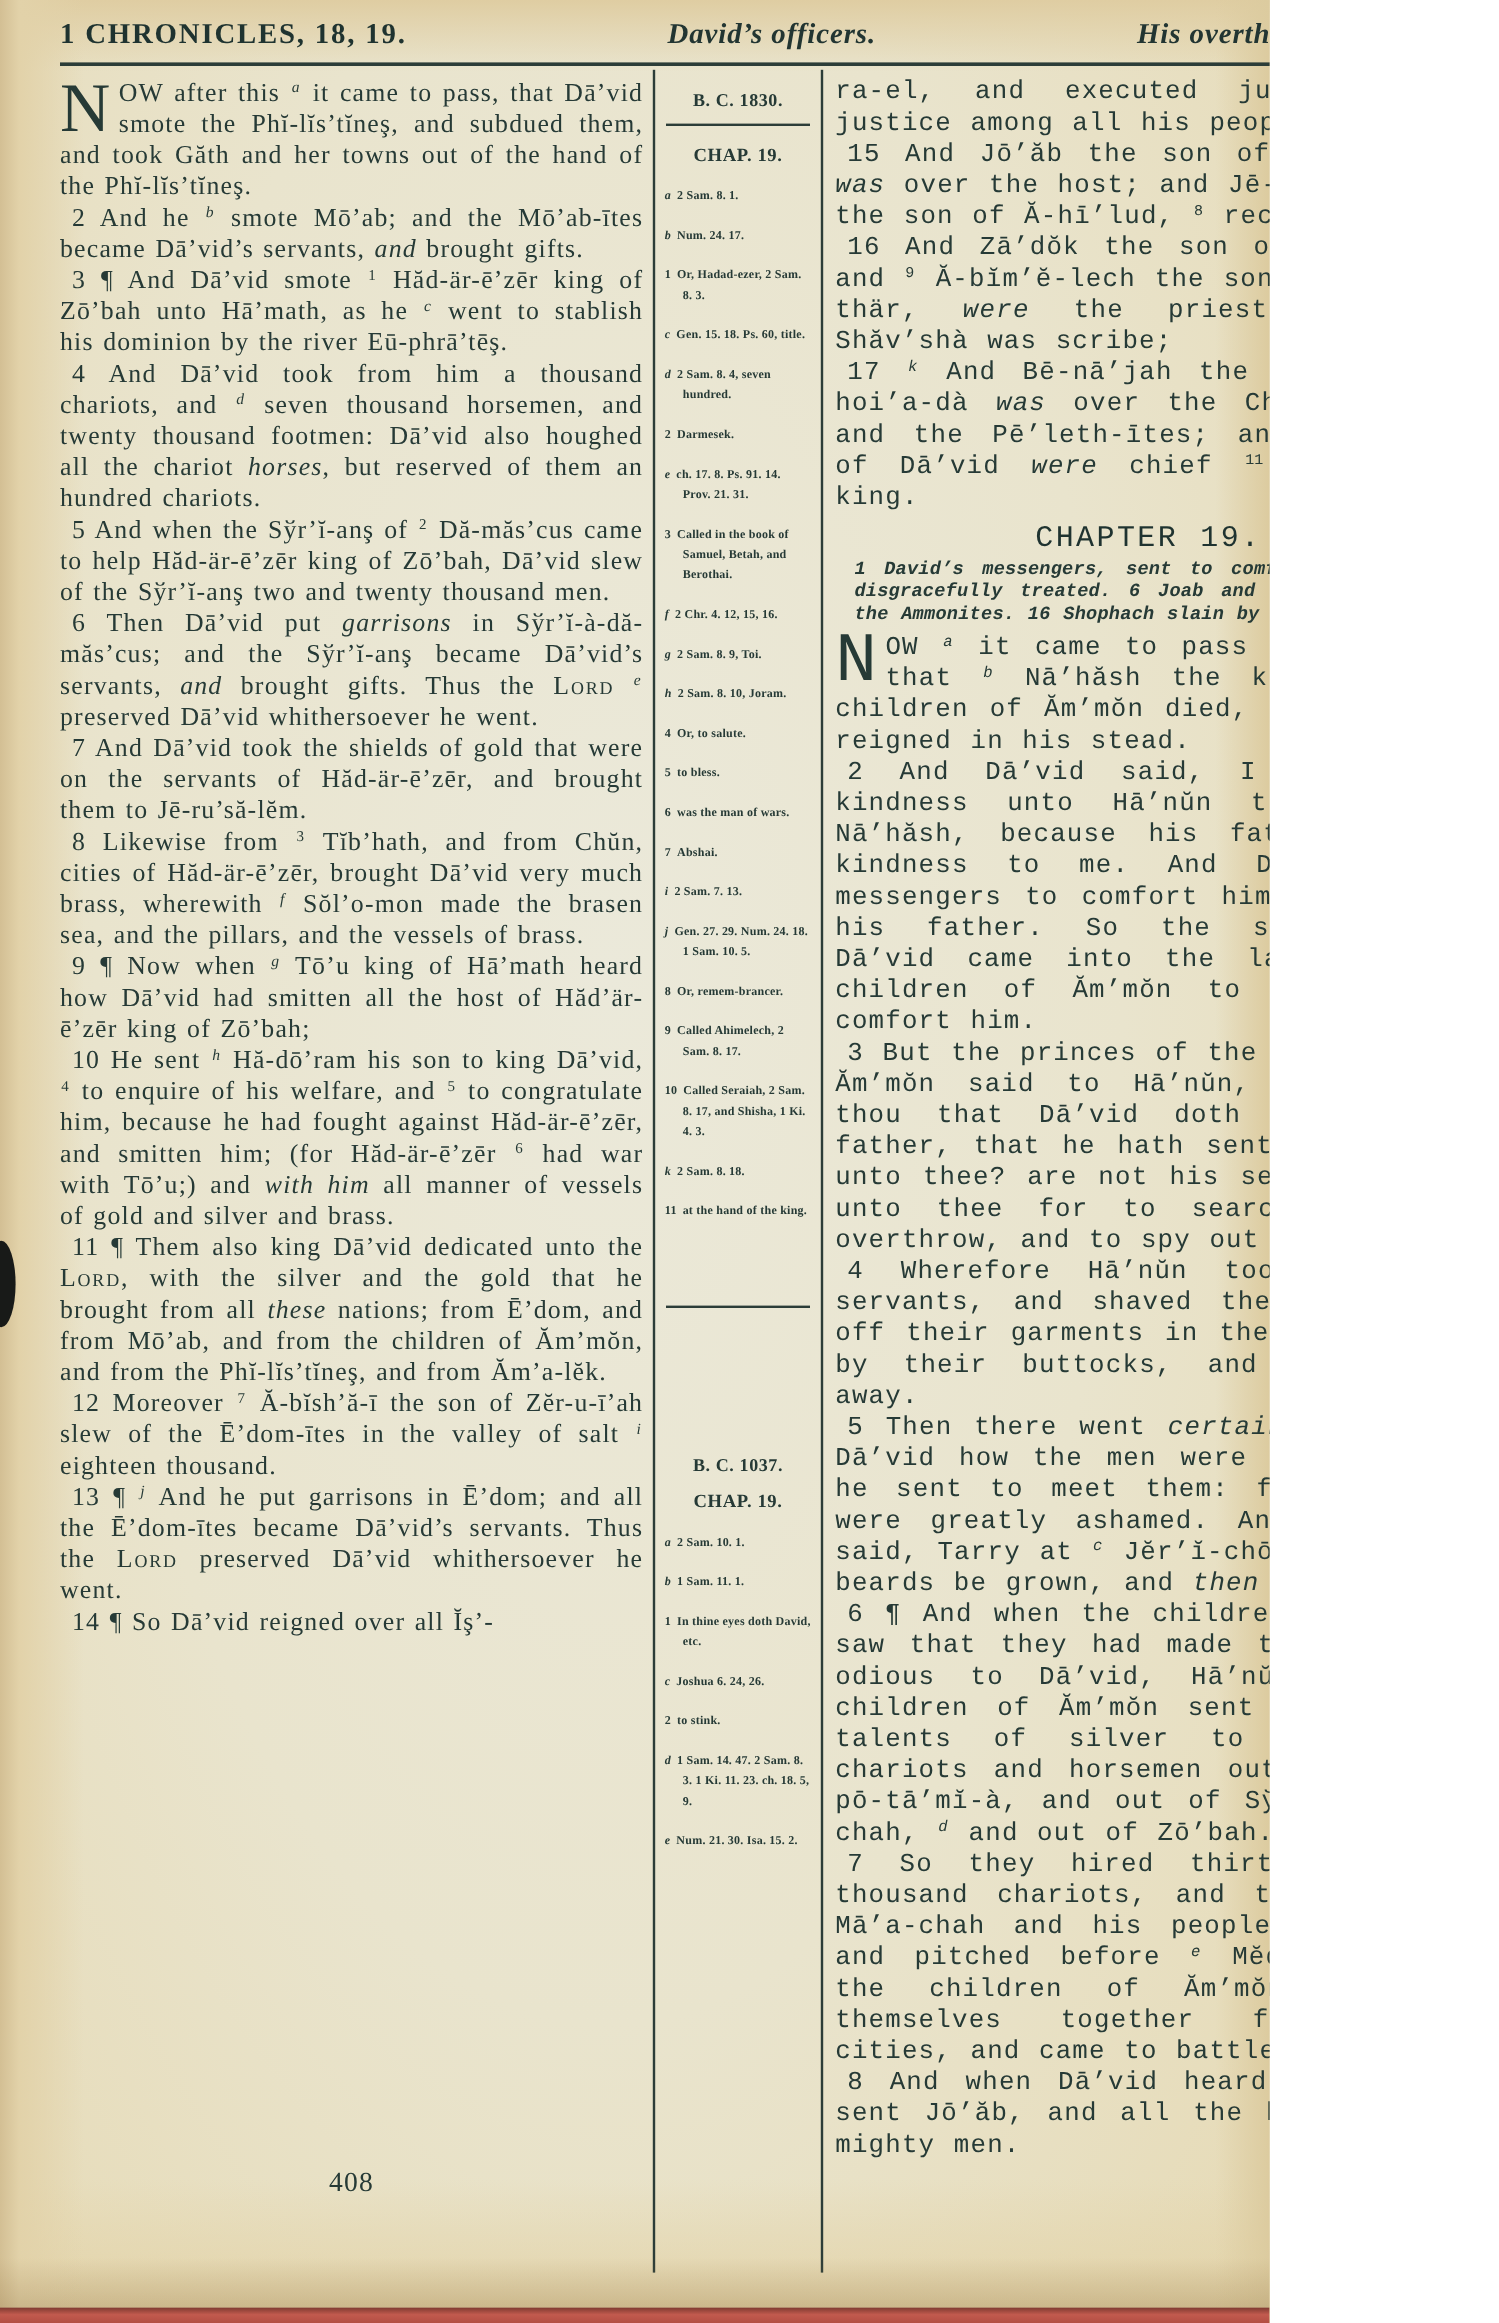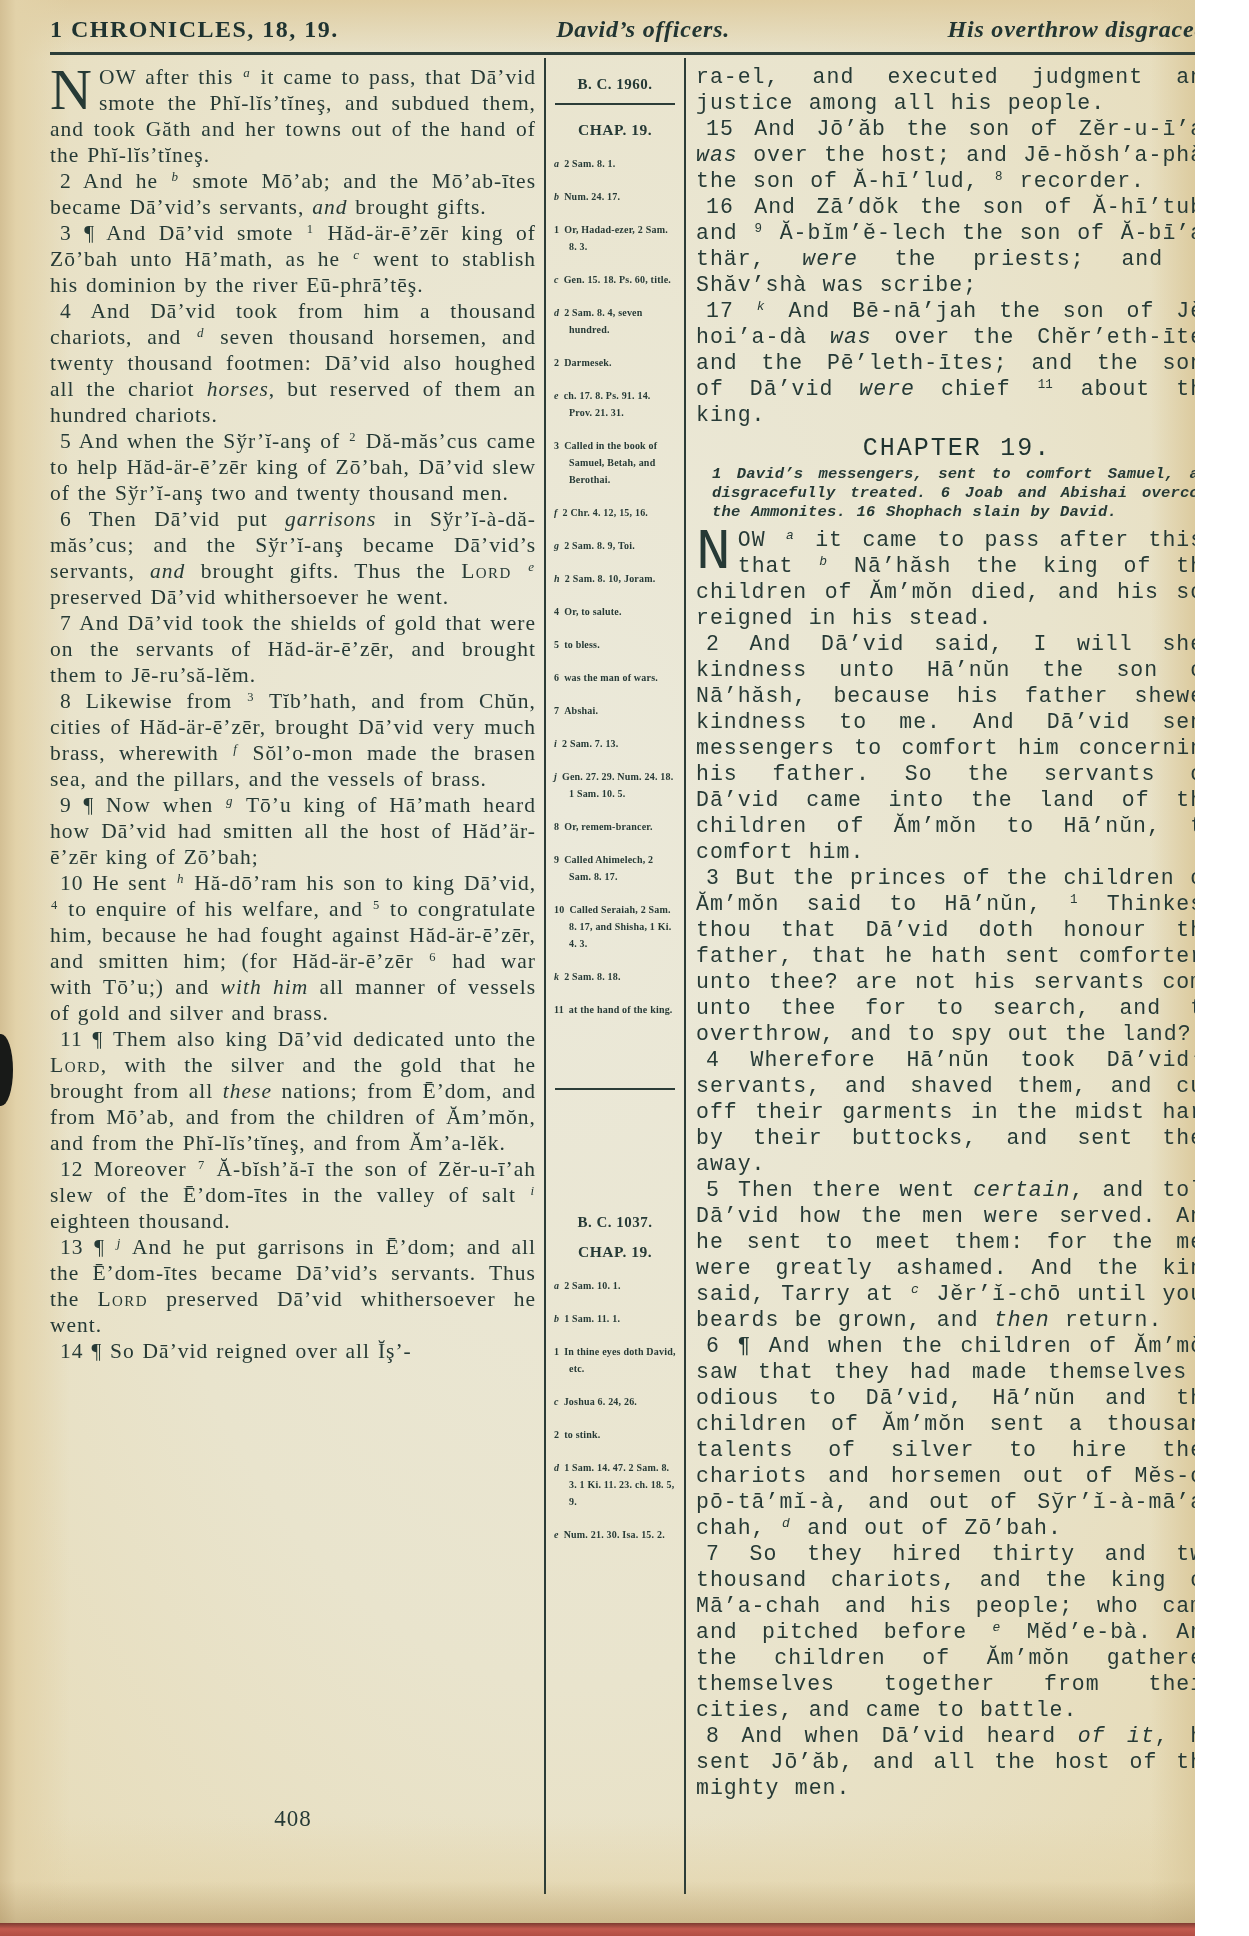--- a/index.html
+++ b/index.html
@@ -1,17 +1,17 @@
 <!DOCTYPE html>
 <html><head>
 <meta charset="utf-8">
 <style>
   html,body{margin:0;padding:0;}
   .page{
-    position:relative;width:1195px;height:1936px;overflow:hidden;
+    position:relative;width:1058px;height:1936px;overflow:hidden;
     font-family:"Liberation Serif","DejaVu Serif",serif;
     background:
       linear-gradient(90deg,#d3bf94 0px,#e2d2a9 16px,rgba(226,210,169,0) 70px),
       linear-gradient(270deg,#dccb9f 0px,rgba(220,203,159,0) 45px),
       linear-gradient(180deg,#dfcda2 0px,rgba(223,205,162,0) 60px),
       linear-gradient(0deg,#e3d3a8 0px,rgba(227,211,168,0) 120px),
       radial-gradient(ellipse at 48% 42%,#ebe9da 0%,#e9e4cd 55%,#e6dab5 100%);
     color:#263a36;
   }
   .content{position:absolute;left:50px;top:16px;width:1170px;}
@@ -75,21 +75,21 @@
           <div class="verse">7 And Dā’vid took the shields of gold that were on the servants of Hăd-är-ē’zēr, and brought them to Jē-ru’să-lĕm.</div>
           <div class="verse">8 Likewise from <sup class="ref num">3</sup> Tĭb’hath, and from Chŭn, cities of Hăd-är-ē’zēr, brought Dā’vid very much brass, wherewith <sup class="ref">f</sup> Sŏl’o-mon made the brasen sea, and the pillars, and the vessels of brass.</div>
           <div class="verse">9 ¶ Now when <sup class="ref">g</sup> Tō’u king of Hā’math heard how Dā’vid had smitten all the host of Hăd’är-ē’zēr king of Zō’bah;</div>
           <div class="verse">10 He sent <sup class="ref">h</sup> Hă-dō’ram his son to king Dā’vid, <sup class="ref num">4</sup> to enquire of his welfare, and <sup class="ref num">5</sup> to congratulate him, because he had fought against Hăd-är-ē’zēr, and smitten him; (for Hăd-är-ē’zēr <sup class="ref num">6</sup> had war with Tō’u;) and <i>with him</i> all manner of vessels of gold and silver and brass.</div>
           <div class="verse">11 ¶ Them also king Dā’vid dedicated unto the <span class="sc">Lord</span>, with the silver and the gold that he brought from all <i>these</i> nations; from Ē’dom, and from Mō’ab, and from the children of Ăm’mŏn, and from the Phĭ-lĭs’tĭneş, and from Ăm’a-lĕk.</div>
           <div class="verse">12 Moreover <sup class="ref num">7</sup> Ă-bĭsh’ă-ī the son of Zĕr-u-ī’ah slew of the Ē’dom-ītes in the valley of salt <sup class="ref">i</sup> eighteen thousand.</div>
           <div class="verse">13 ¶ <sup class="ref">j</sup> And he put garrisons in Ē’dom; and all the Ē’dom-ītes became Dā’vid’s servants. Thus the <span class="sc">Lord</span> preserved Dā’vid whithersoever he went.</div>
           <div class="verse">14 ¶ So Dā’vid reigned over all Ĭş’-</div>
         </div>
       <div class="col-center" id="col-center">
-          <div class="bc">B. C. 1960.</div>
+          <div class="bc">B. C. 1830.</div>
           <div class="c-rule"></div>
           <div class="chap">CHAP. 19.</div>
           <div class="note"><span class="mark">a</span>2 Sam. 8. 1.</div>
           <div class="note"><span class="mark">b</span>Num. 24. 17.</div>
           <div class="note"><span class="mark num">1</span>Or, Hadad-ezer, 2 Sam. 8. 3.</div>
           <div class="note"><span class="mark">c</span>Gen. 15. 18. Ps. 60, title.</div>
           <div class="note"><span class="mark">d</span>2 Sam. 8. 4, seven hundred.</div>
           <div class="note"><span class="mark num">2</span>Darmesek.</div>
           <div class="note"><span class="mark">e</span>ch. 17. 8. Ps. 91. 14. Prov. 21. 31.</div>
           <div class="note"><span class="mark num">3</span>Called in the book of Samuel, Betah, and Berothai.</div>

